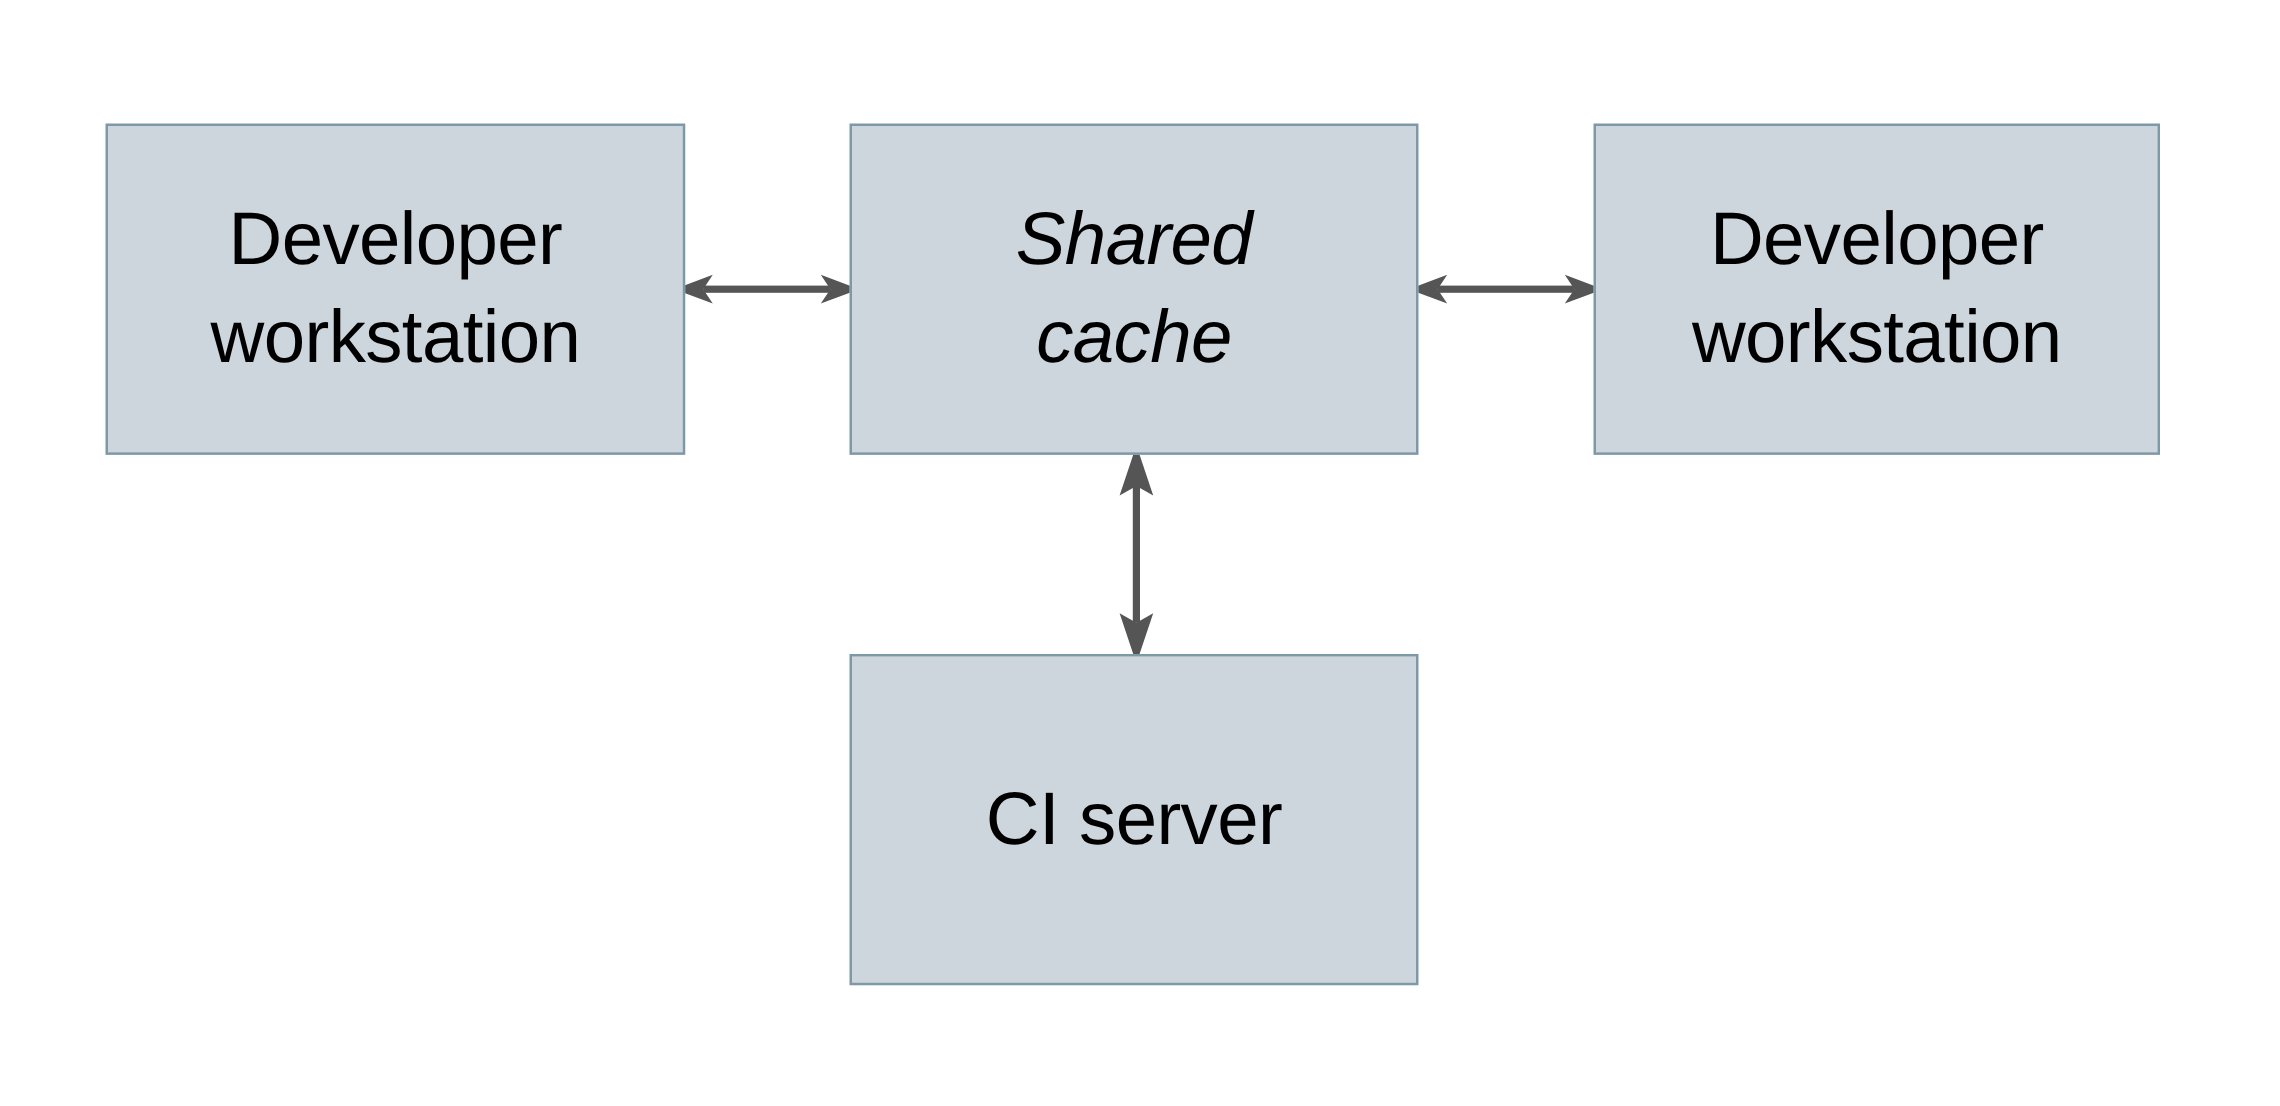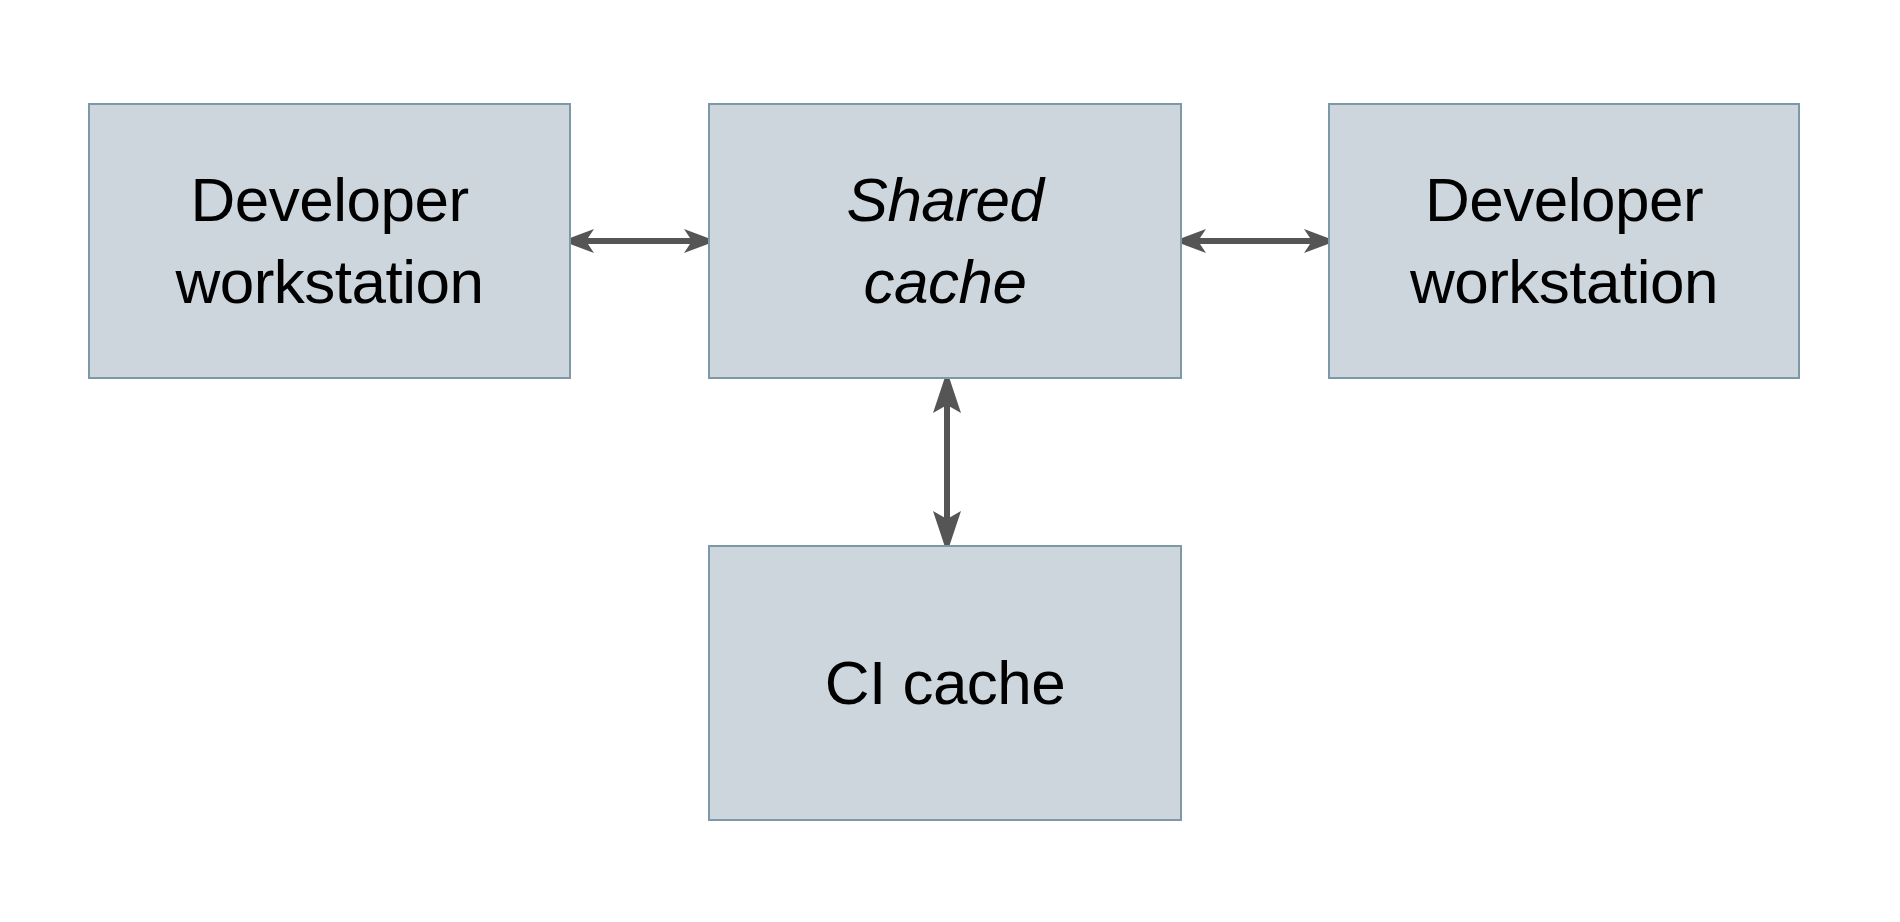--- a/index.html
+++ b/index.html
@@ -72,21 +72,21 @@
     <span class="node-label">Shared
 cache</span>
   </div>
 
   <div class="node-box" id="node-dev-right">
     <span class="node-label">Developer
 workstation</span>
   </div>
 
   <div class="node-box" id="node-ci">
-    <span class="node-label">CI cache</span>
+    <span class="node-label">CI server</span>
   </div>
 
   <svg class="connector" id="conn-left-shared" viewBox="0 0 154 58" width="154" height="58">
     <g fill="#555555" stroke="none">
       <rect x="24" y="26" width="106" height="6"></rect>
       <path d="M 0 29 L 32 17 L 24 29 L 32 41 Z"></path>
       <path d="M 154 29 L 122 17 L 130 29 L 122 41 Z"></path>
     </g>
   </svg>
 

